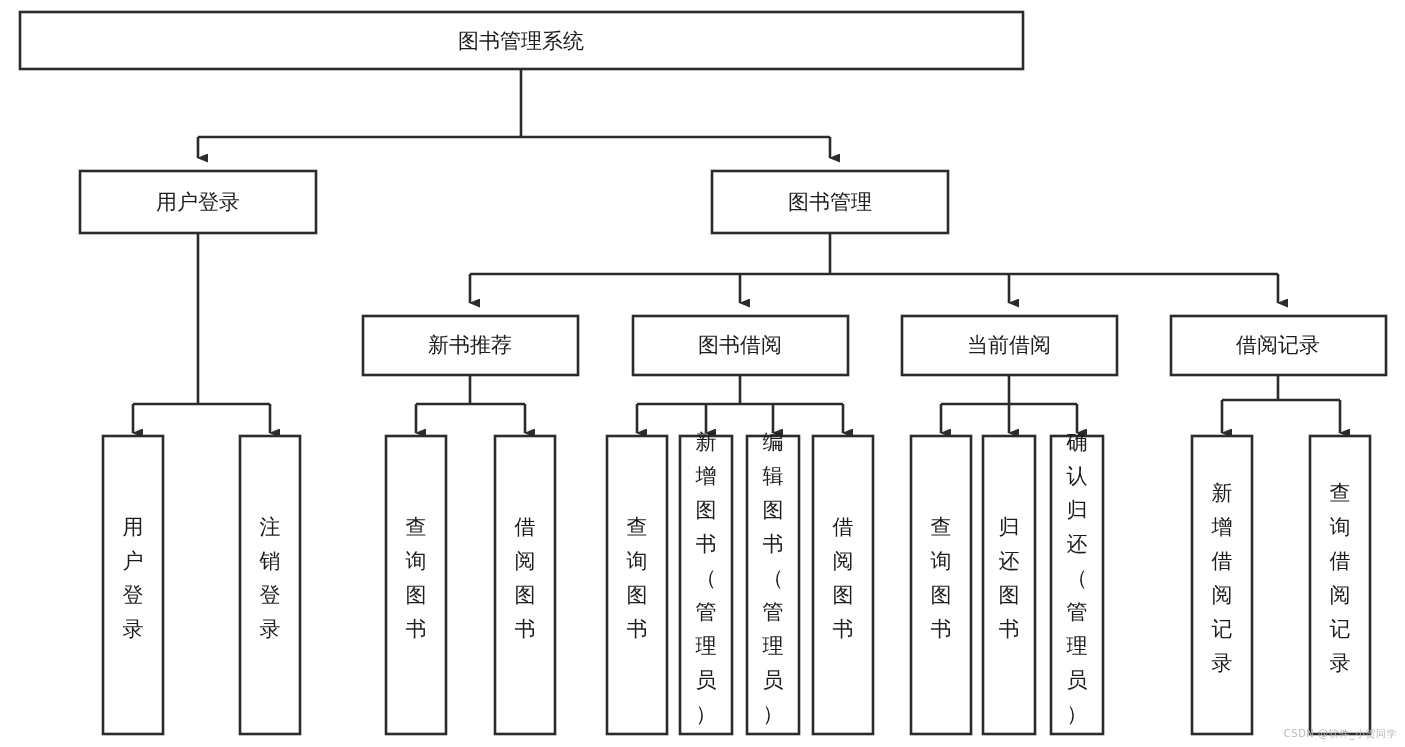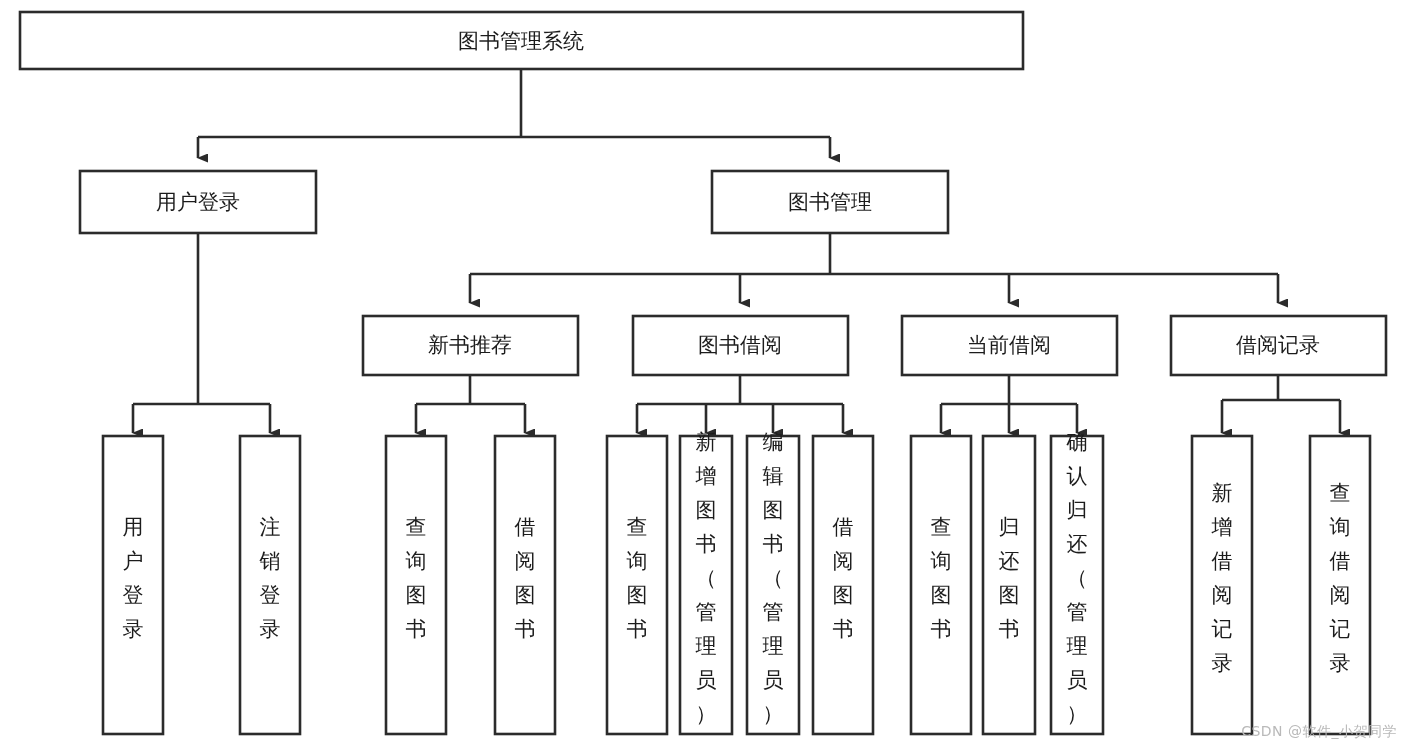--- a/index.html
+++ b/index.html
@@ -50,21 +50,21 @@
     fill: #1c1c1c;
     font-family: "DejaVu Sans", "Liberation Sans", sans-serif;
     font-size: 21px;
     text-anchor: middle;
   }
   .watermark-text {
     position: absolute;
     right: 8px;
     bottom: 6px;
     font-family: "DejaVu Sans", "Liberation Sans", sans-serif;
-    font-size: 14px;
+    font-size: 10px;
     color: #b9b9b9;
     white-space: nowrap;
     letter-spacing: 0.5px;
   }
 </style>
 </head>
 <body>
 
 <div id="diagram-root">
 

